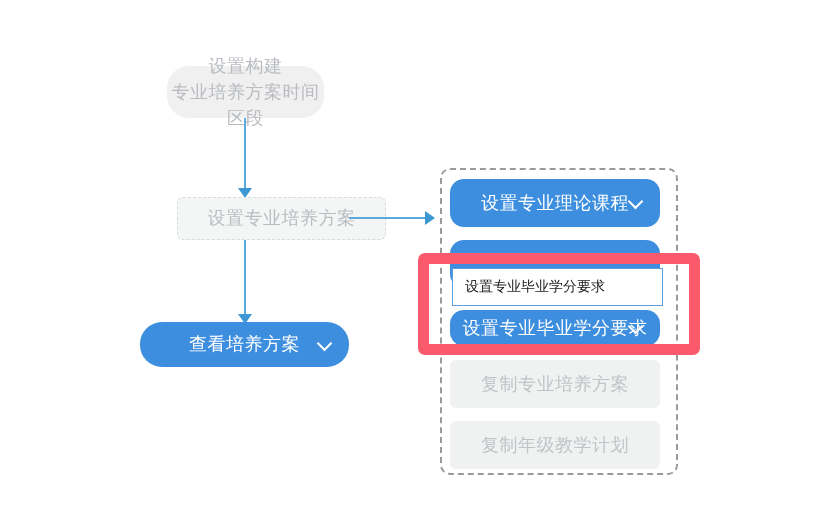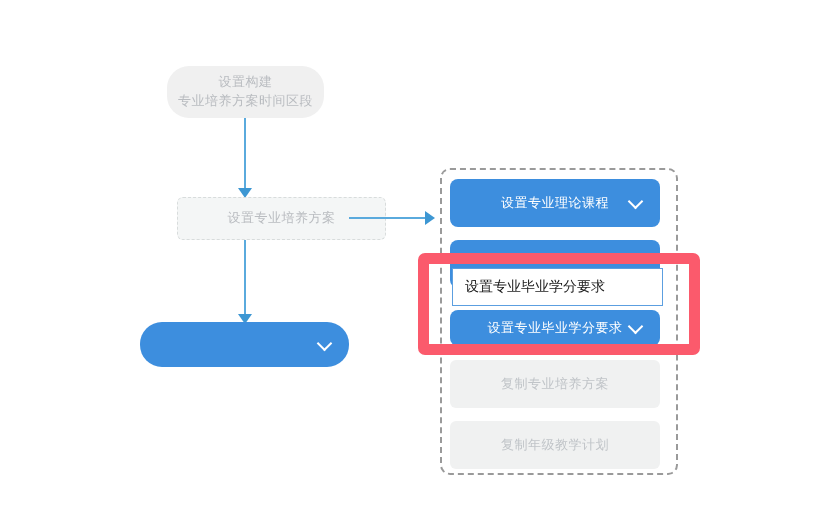--- a/index.html
+++ b/index.html
@@ -22,21 +22,21 @@
   }
 
   
   .node {
     position: absolute;
     box-sizing: border-box;
     display: flex;
     align-items: center;
     justify-content: center;
     text-align: center;
-    font-size: 13px;
+    font-size: 18px;
     letter-spacing: 0.5px;
     line-height: 1.45;
     white-space: pre-line;
   }
 
   
   .node-ghost-pill {
     background: #f0f0f0;
     color: #b9bcc0;
     border-radius: 22px;
@@ -47,21 +47,21 @@
     background: #f4f6f6;
     color: #b9bcc0;
     border: 1px dashed #d8dcdc;
     border-radius: 6px;
   }
 
   
   .node-blue {
     background: #3d8ede;
     color: #ffffff;
-    border-radius: 8px;
+    border-radius: 14px;
   }
   .node-blue.rounded-pill {
     border-radius: 22px;
   }
 
   
   .node-gray {
     background: #f0f1f1;
     color: #c0c4c8;
     border-radius: 6px;
@@ -164,20 +164,21 @@
     <span>设置专业培养方案</span>
   </div>
 
   <div class="conn-v" style="left:244px; top:240px; height:78px;"></div>
   <div class="arrow-down" style="left:238px; top:314px;"></div>
 
   <div class="conn-h" style="left:349px; top:217px; width:78px;"></div>
   <div class="arrow-right" style="left:425px; top:211px;"></div>
 
   <div class="node node-blue rounded-pill" style="left:140px; top:322px; width:209px; height:45px;">
+    <span>查看培养方案</span>
     <span class="chev"></span>
   </div>
 
   <div id="group-panel" style="left:440px; top:168px; width:238px; height:307px;"></div>
 
   <div class="node node-blue" style="left:450px; top:179px; width:210px; height:48px;">
     <span>设置专业理论课程</span>
     <span class="chev"></span>
   </div>
 

